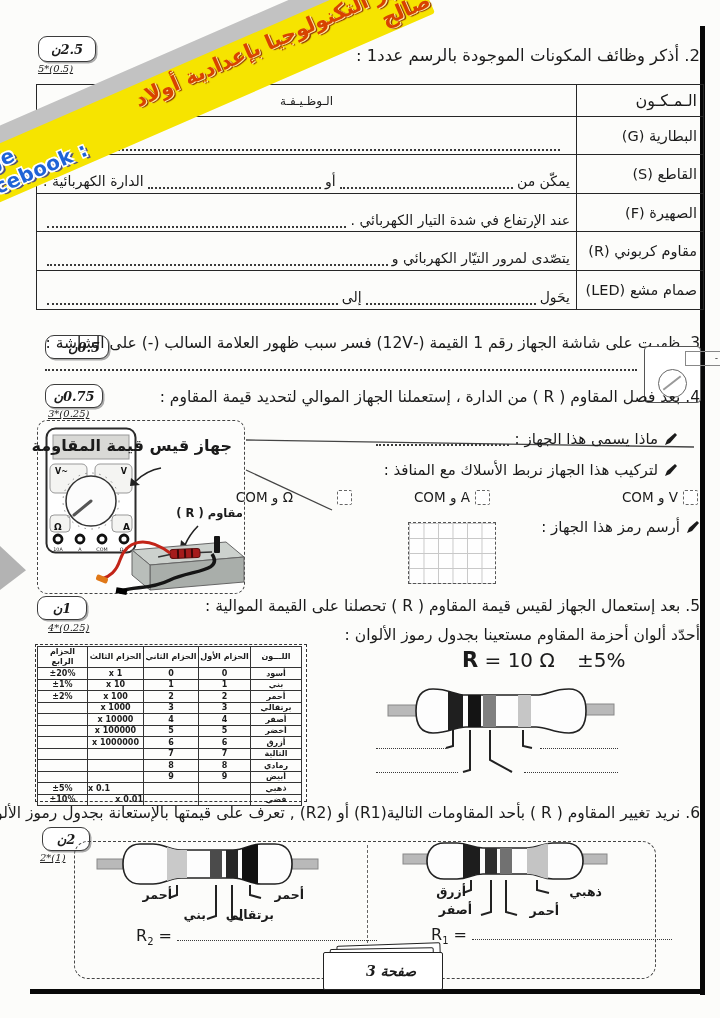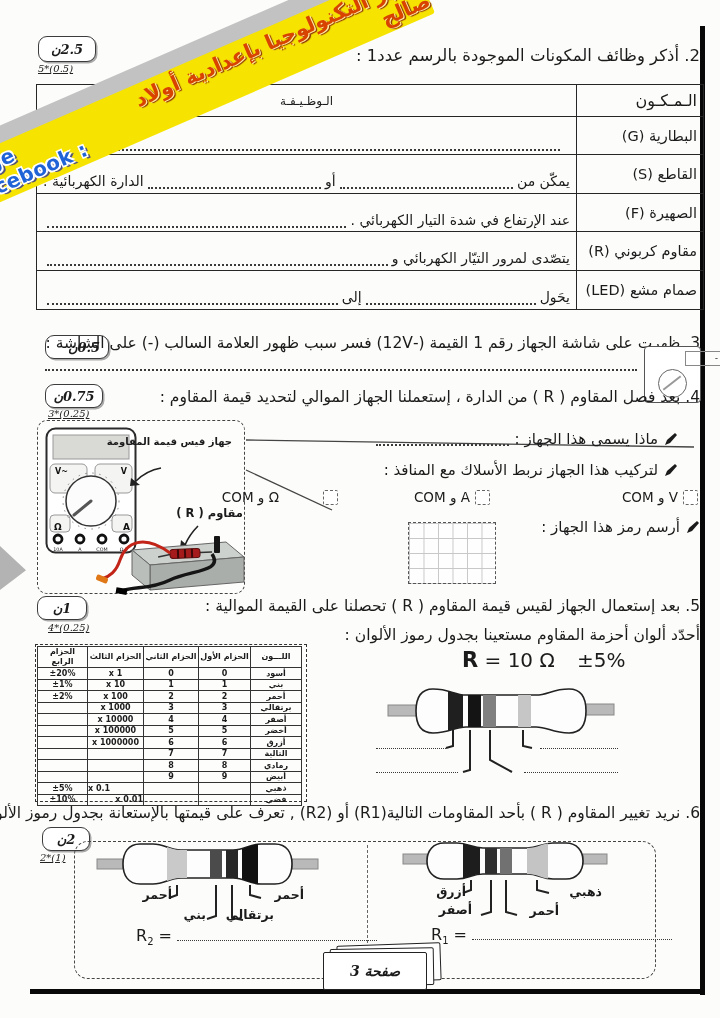--- a/index.html
+++ b/index.html
@@ -152,21 +152,21 @@
       <circle cx="35" cy="112" r="4" fill="#fff" stroke="#111" stroke-width="2.8"></circle>
       <circle cx="57" cy="112" r="4" fill="#fff" stroke="#111" stroke-width="2.8"></circle>
       <circle cx="79" cy="112" r="4" fill="#fff" stroke="#111" stroke-width="2.8"></circle>
       <text x="13" y="124" font-size="4.8" text-anchor="middle" fill="#222">10A</text>
       <text x="35" y="124" font-size="4.8" text-anchor="middle" fill="#222">A</text>
       <text x="57" y="124" font-size="4.8" text-anchor="middle" fill="#222">COM</text>
       <text x="79" y="124" font-size="4.8" text-anchor="middle" fill="#222">Ω·V</text>
     </g>
   </svg>
 
-  <div class="abs bl" style="left:146px;top:434px;width:86px;font-size:10px;line-height:1.55;text-align:center;">جهاز قيس قيمة المقاومة</div>
+  <div class="abs bl" style="left:146px;top:434px;width:86px;font-size:16px;line-height:1.55;text-align:center;">جهاز قيس قيمة المقاومة</div>
   <svg class="abs" style="left:128px;top:464px;" width="36" height="26" viewBox="0 0 36 26">
     <path d="M33,4 C22,6 14,11 8,17" fill="none" stroke="#222" stroke-width="1.6"></path>
     <polygon points="3,14 12,21 2,22" fill="#222"></polygon>
   </svg>
 
   <div class="abs bl" style="left:181px;top:506px;width:62px;font-size:11.5px;text-align:center;">مقاوم ( R )</div>
   <svg class="abs" style="left:176px;top:524px;" width="26" height="28" viewBox="0 0 26 28">
     <path d="M22,2 C16,8 12,14 9,21" fill="none" stroke="#222" stroke-width="1.6"></path>
     <polygon points="5,16 13,23 4,25" fill="#222"></polygon>
   </svg>
@@ -205,21 +205,21 @@
   </div>
 
   <div class="abs cbg" style="right:22px;top:489px;">
     <span class="chk"></span>
     <span>V و COM</span>
   </div>
   <div class="abs cbg" style="right:230px;top:489px;">
     <span class="chk"></span>
     <span>A و COM</span>
   </div>
-  <div class="abs cbg" style="right:382px;top:489px;gap:44px;">
+  <div class="abs cbg" style="right:368px;top:489px;gap:44px;">
     <span class="chk"></span>
     <span>Ω و COM</span>
   </div>
 
   <div class="abs penrow" style="right:20px;top:518px;">
     <svg width="14" height="14" viewBox="0 0 14 14">
         <polygon points="1,13 3,8 11,1 13,3 6,11" fill="#1b1b1b"></polygon>
       </svg>
     <span>أرسم رمز هذا الجهاز :</span>
   </div>
@@ -437,21 +437,21 @@
   <div class="abs ltr nowrap" style="left:395px;top:925px;font-size:16px;">
     <span>R</span><sub>1</sub>
     <span>=</span>
     <span class="blank" style="display:inline-block;width:200px;height:12px;border-bottom-width:1.5px;"></span>
   </div>
 
   <div class="abs" style="left:323px;top:944px;width:130px;height:50px;z-index:5;">
     <div class="pagecard" style="left:14px;top:0;transform:rotate(-2deg);"></div>
     <div class="pagecard" style="left:7px;top:4px;transform:rotate(-1deg);"></div>
     <div class="pagecard" style="left:0;top:8px;display:flex;align-items:center;justify-content:center;
-         font-family:'DejaVu Serif',serif;font-style:italic;font-weight:bold;font-size:14px;direction:rtl;">صفحة 3</div>
+         font-family:'DejaVu Serif',serif;font-style:italic;font-weight:bold;font-size:14px;direction:rtl;padding-left:16px;">صفحة 3</div>
   </div>
 
   <div class="abs strip" style="left:-64px;top:47px;background:#c2c2c2;transform:rotate(-23.5deg);"></div>
   <div class="abs strip" style="left:-55px;top:61px;background:#f6e400;transform:rotate(-23.5deg);
               display:flex;align-items:center;justify-content:center;gap:12px;direction:ltr;">
     <span style="font-weight:800;font-size:20px;color:#1f63d6;letter-spacing:0.5px;
                  text-shadow:-1.5px -1.5px 0 #fff,1.5px -1.5px 0 #fff,-1.5px 1.5px 0 #fff,1.5px 1.5px 0 #fff,3px 3px 0 #55557a;">Page Facebook :</span>
     <span style="font-weight:bold;font-size:21px;color:#d84300;direction:rtl;
                  text-shadow:1px 1px 0 #ffe9a0,2px 2px 1px #8a3000;">مخبر التكنولوجيا بإعدادية أولاد صالح</span>
   </div>

